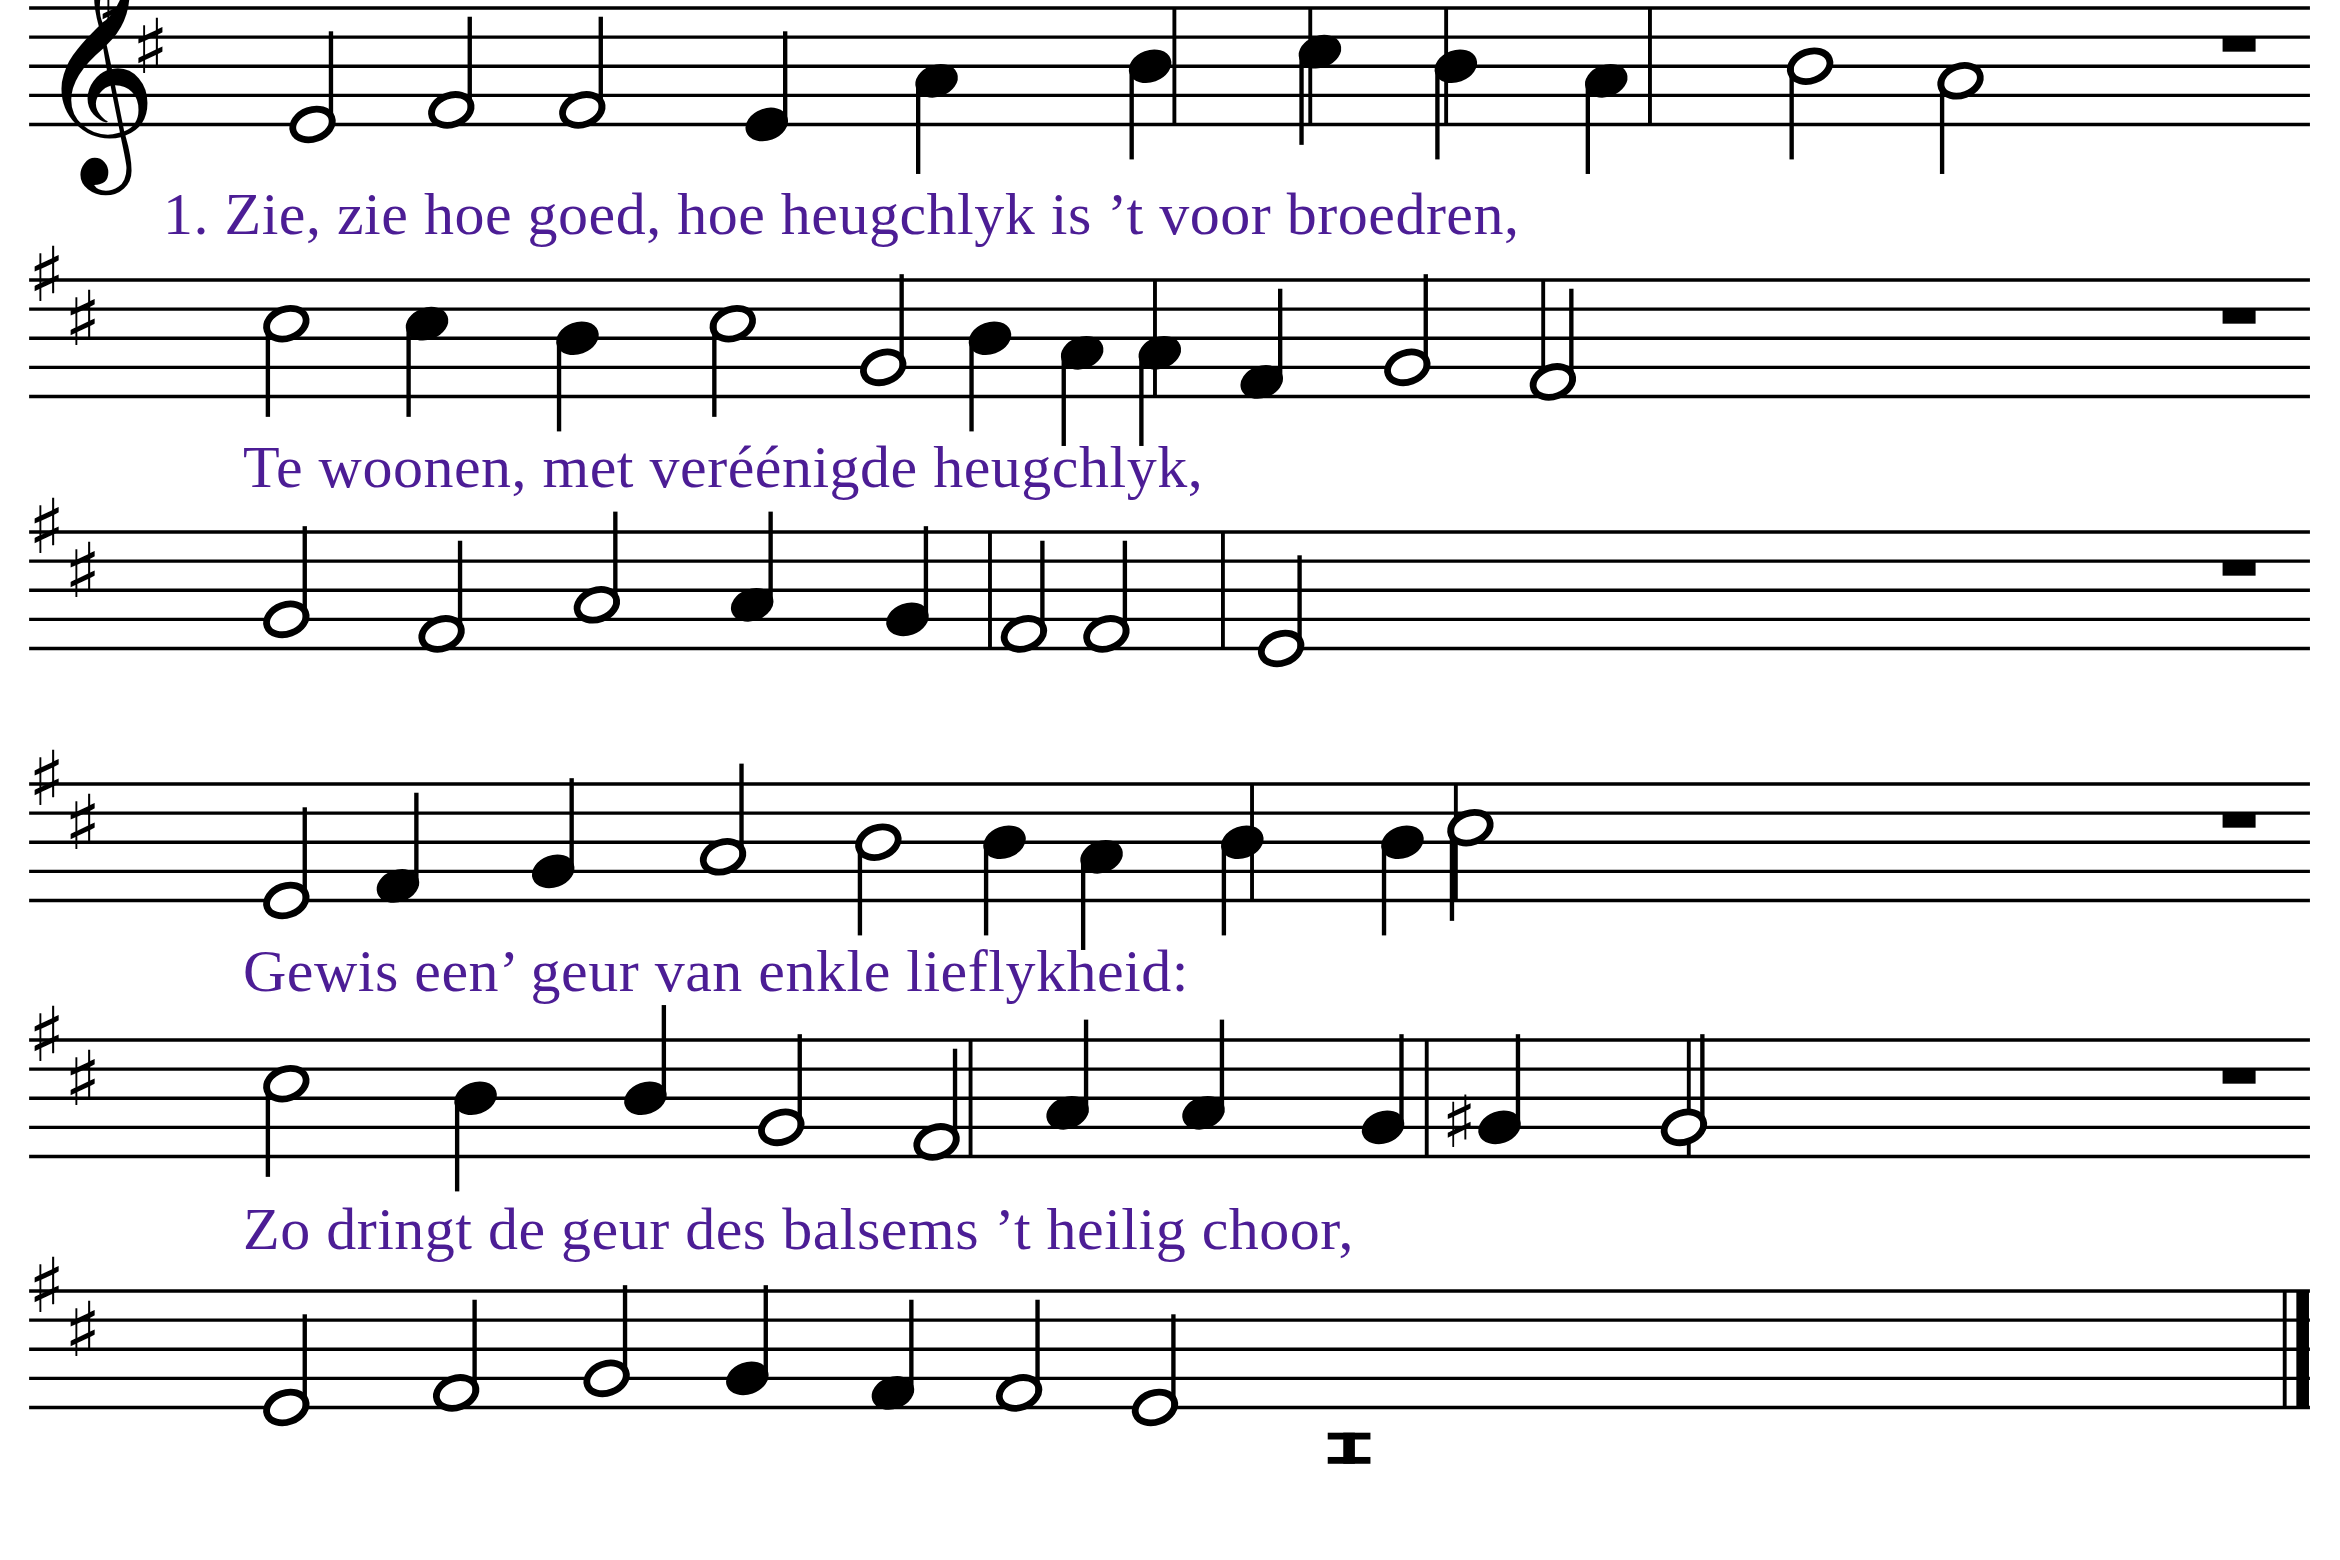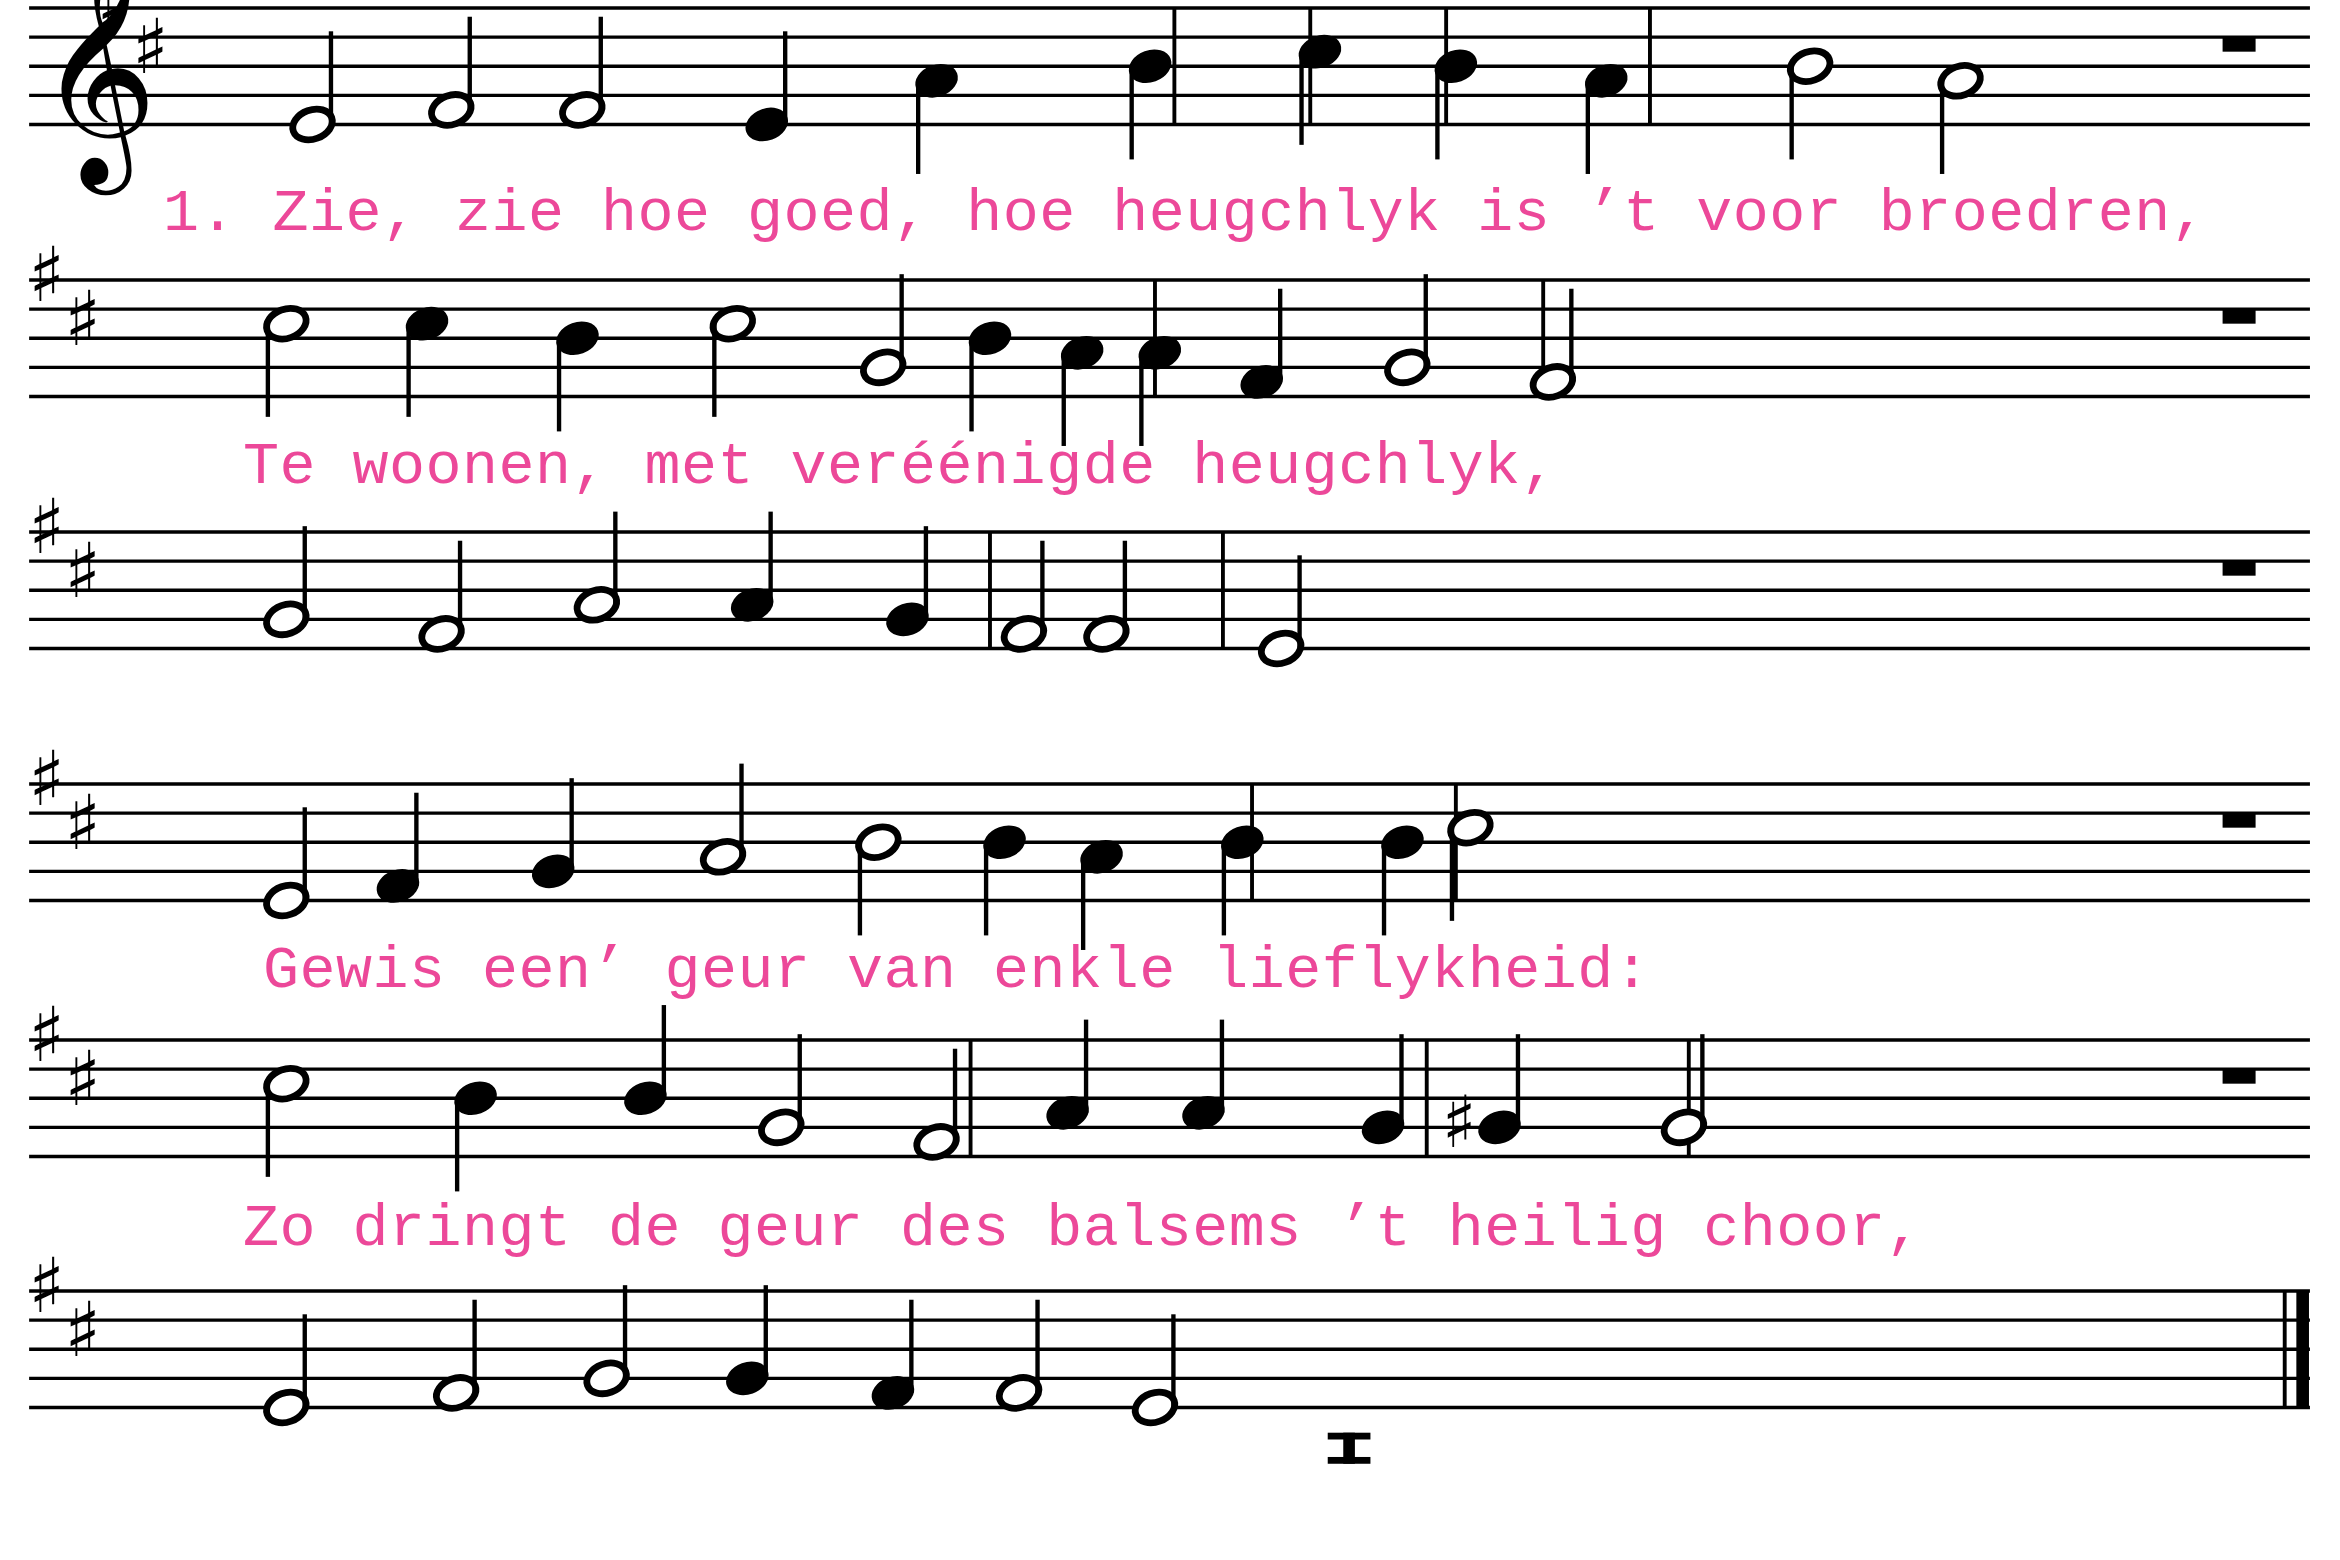--- a/index.html
+++ b/index.html
@@ -17,22 +17,22 @@
   #sheet {
     position: relative;
     width: 2341px;
     height: 1560px;
     background: #ffffff;
   }
   .staff-svg {
     display: block;
   }
   .lyric {
-    font-family: Liberation Mono, monospace;
-    color: #ec4899;
+    font-family: Liberation Serif, serif;
+    color: #4c1d95;
     white-space: pre;
     line-height: 1;
   }
   .lyric-text {
     position: absolute;
     font-size: 60px;
     letter-spacing: 0.5px;
   }
 </style>
 </head>
@@ -343,16 +343,16 @@
       <line x1="2354" y1="40" x2="2354" y2="160" stroke="#000" stroke-width="4"></line>
       <rect x="2366" y="40" width="13" height="120" fill="#000"></rect>
       <g>
         <rect x="1368" y="186" width="44" height="7" fill="#000"></rect>
         <rect x="1368" y="211" width="44" height="7" fill="#000"></rect>
         <rect x="1384" y="186" width="12" height="32" fill="#000"></rect>
       </g>
     </svg>
     <div class="lyric lyric-text" style="left: 163px; top: 184px;">1. Zie, zie hoe goed, hoe heugchlyk is ’t voor broedren,</div>
     <div class="lyric lyric-text" style="left: 243px; top: 437px;">Te woonen, met veréénigde heugchlyk,</div>
-    <div class="lyric lyric-text" style="left: 243px; top: 941px; margin-left: 20px;">Gewis een’ geur van enkle lieflykheid:</div>
+    <div class="lyric lyric-text" style="left: 243px; top: 941px;">Gewis een’ geur van enkle lieflykheid:</div>
     <div class="lyric lyric-text" style="left: 243px; top: 1199px;">Zo dringt de geur des balsems ’t heilig choor,</div>
   </div>
 
 
 </body></html>

